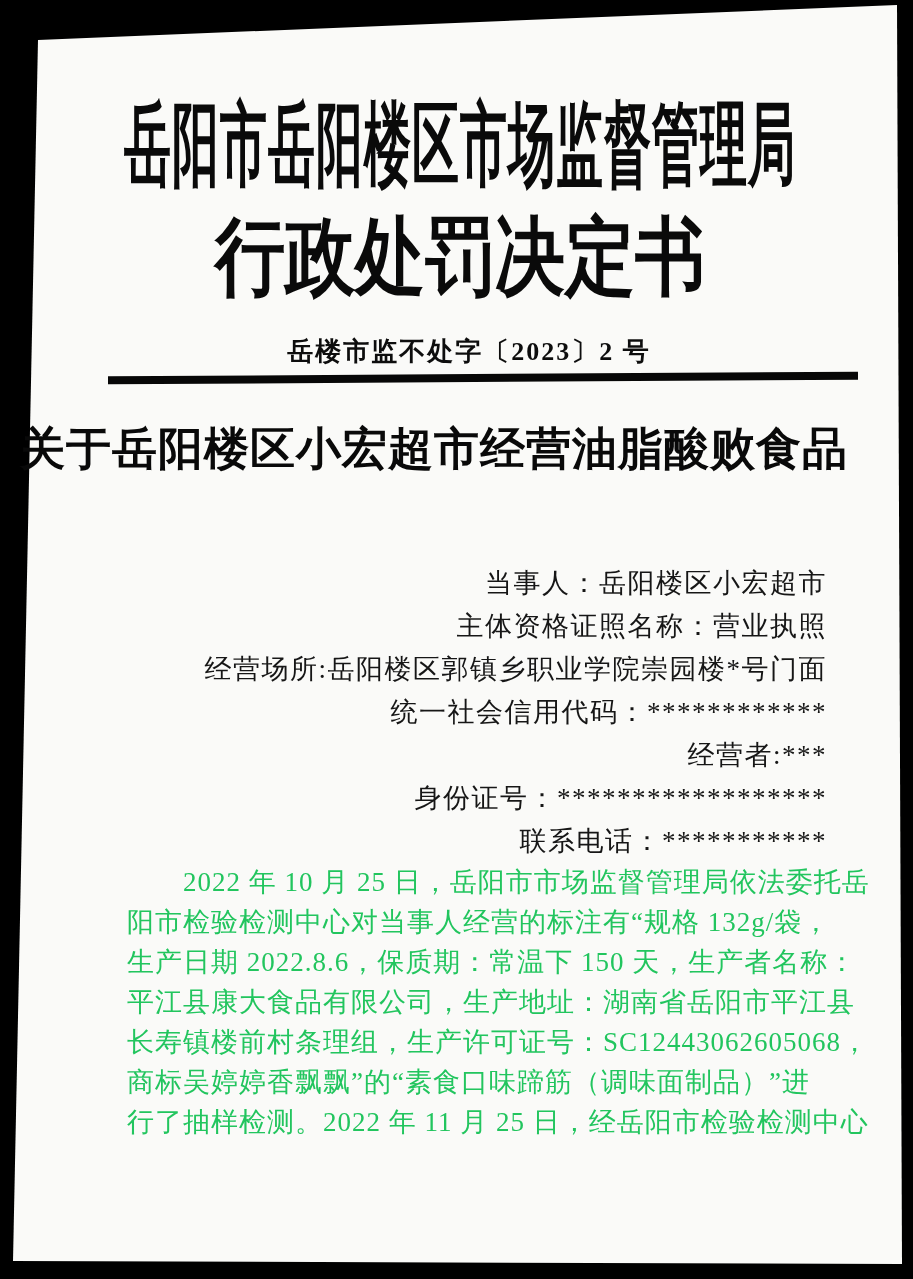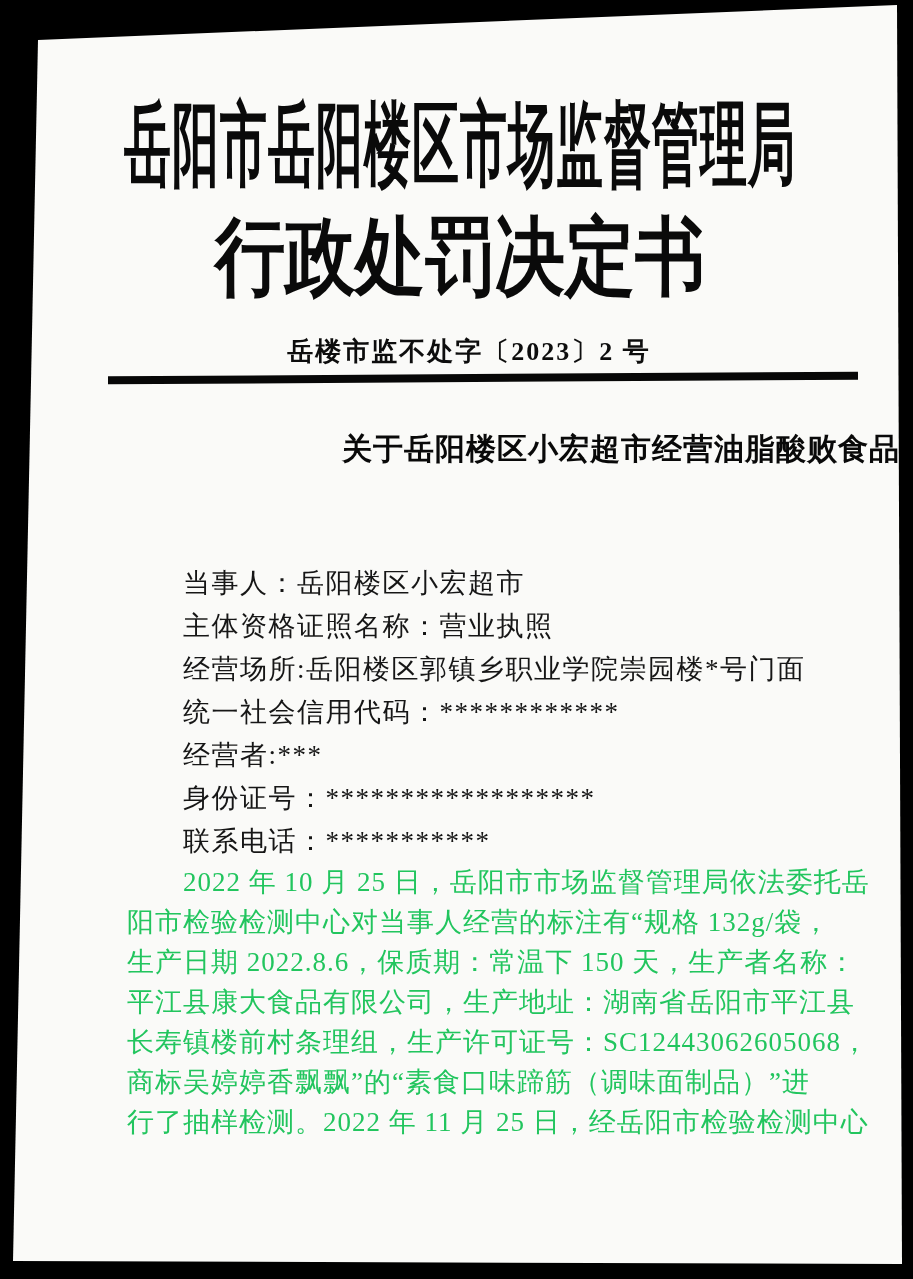--- a/index.html
+++ b/index.html
@@ -71,34 +71,35 @@
     position: absolute;
     left: 108px; top: 374px;
     width: 750px; height: 8px;
     background: #070707;
     transform: rotate(-0.35deg);
   }
   .subject {
     position: absolute;
     left: 20px; top: 424px;
     width: 880px;
-    text-align: right;
+    text-align: left;
     font-family: "Liberation Sans", sans-serif;
     font-weight: 900;
-    font-size: 30px;
+    font-size: 45px;
     line-height: 50px;
     color: #090909;
     letter-spacing: 1px;
   }
   .party-block {
     position: absolute;
     left: 127px; top: 562px;
     width: 700px;
     font-size: 27px;
     color: #161616;
+    text-align: right;
   }
   .party-block .line {
     height: 43px;
     line-height: 43px;
     padding-left: 56px;
     white-space: nowrap;
     letter-spacing: 1.5px;
   }
   .body-block {
     position: absolute;

